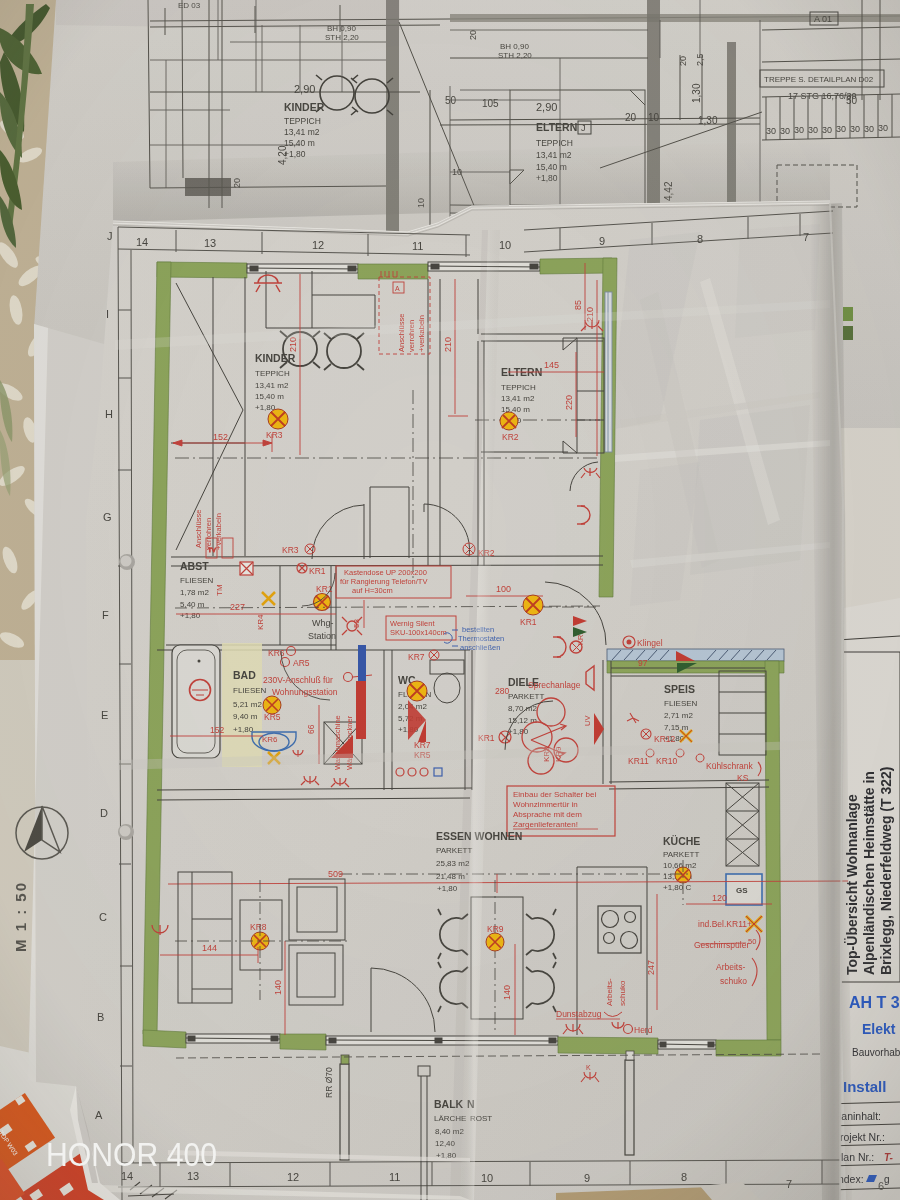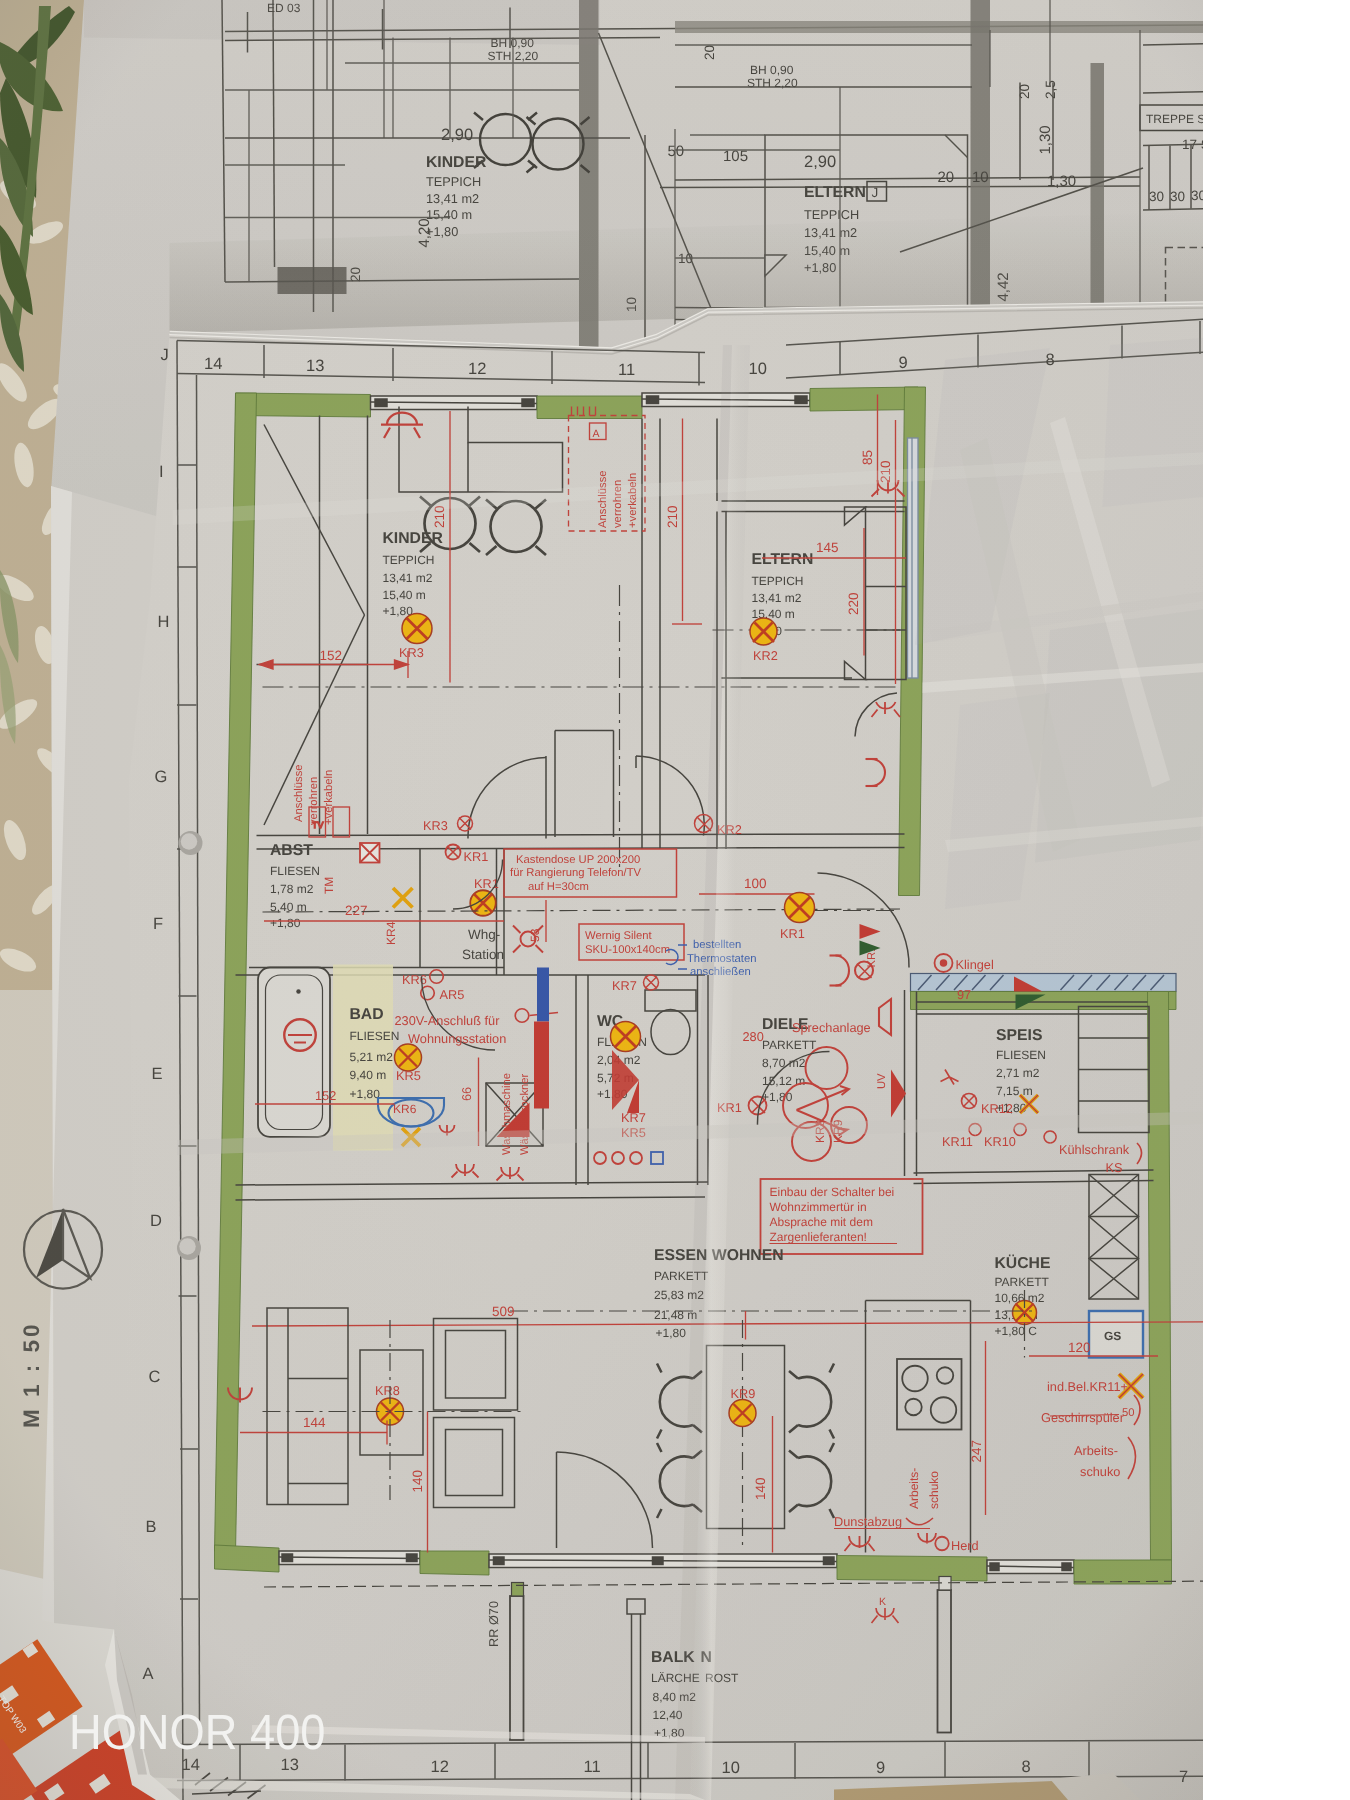--- a/index.html
+++ b/index.html
@@ -1,15 +1,15 @@
 <!DOCTYPE html>
 <html><head><meta charset="utf-8">
 <style>
 html,body{margin:0;padding:0}
-#stage{position:relative;width:802px;height:1200px;overflow:hidden;background:#c6baa1;font-family:"Liberation Sans",sans-serif}
+#stage{position:relative;width:900px;height:1200px;overflow:hidden;background:#c6baa1;font-family:"Liberation Sans",sans-serif}
 text{font-family:"Liberation Sans",sans-serif}
 .k{fill:#45433e}
 </style></head>
 <body>
 <div id="stage">
 <svg width="900" height="1200" viewBox="0 0 900 1200">
 <defs>
 <linearGradient id="paperMain" x1="0" y1="0" x2="1" y2="1">
 <stop offset="0" stop-color="#d7d4cf"></stop>
           <stop offset="0.5" stop-color="#d3d0cb"></stop>

